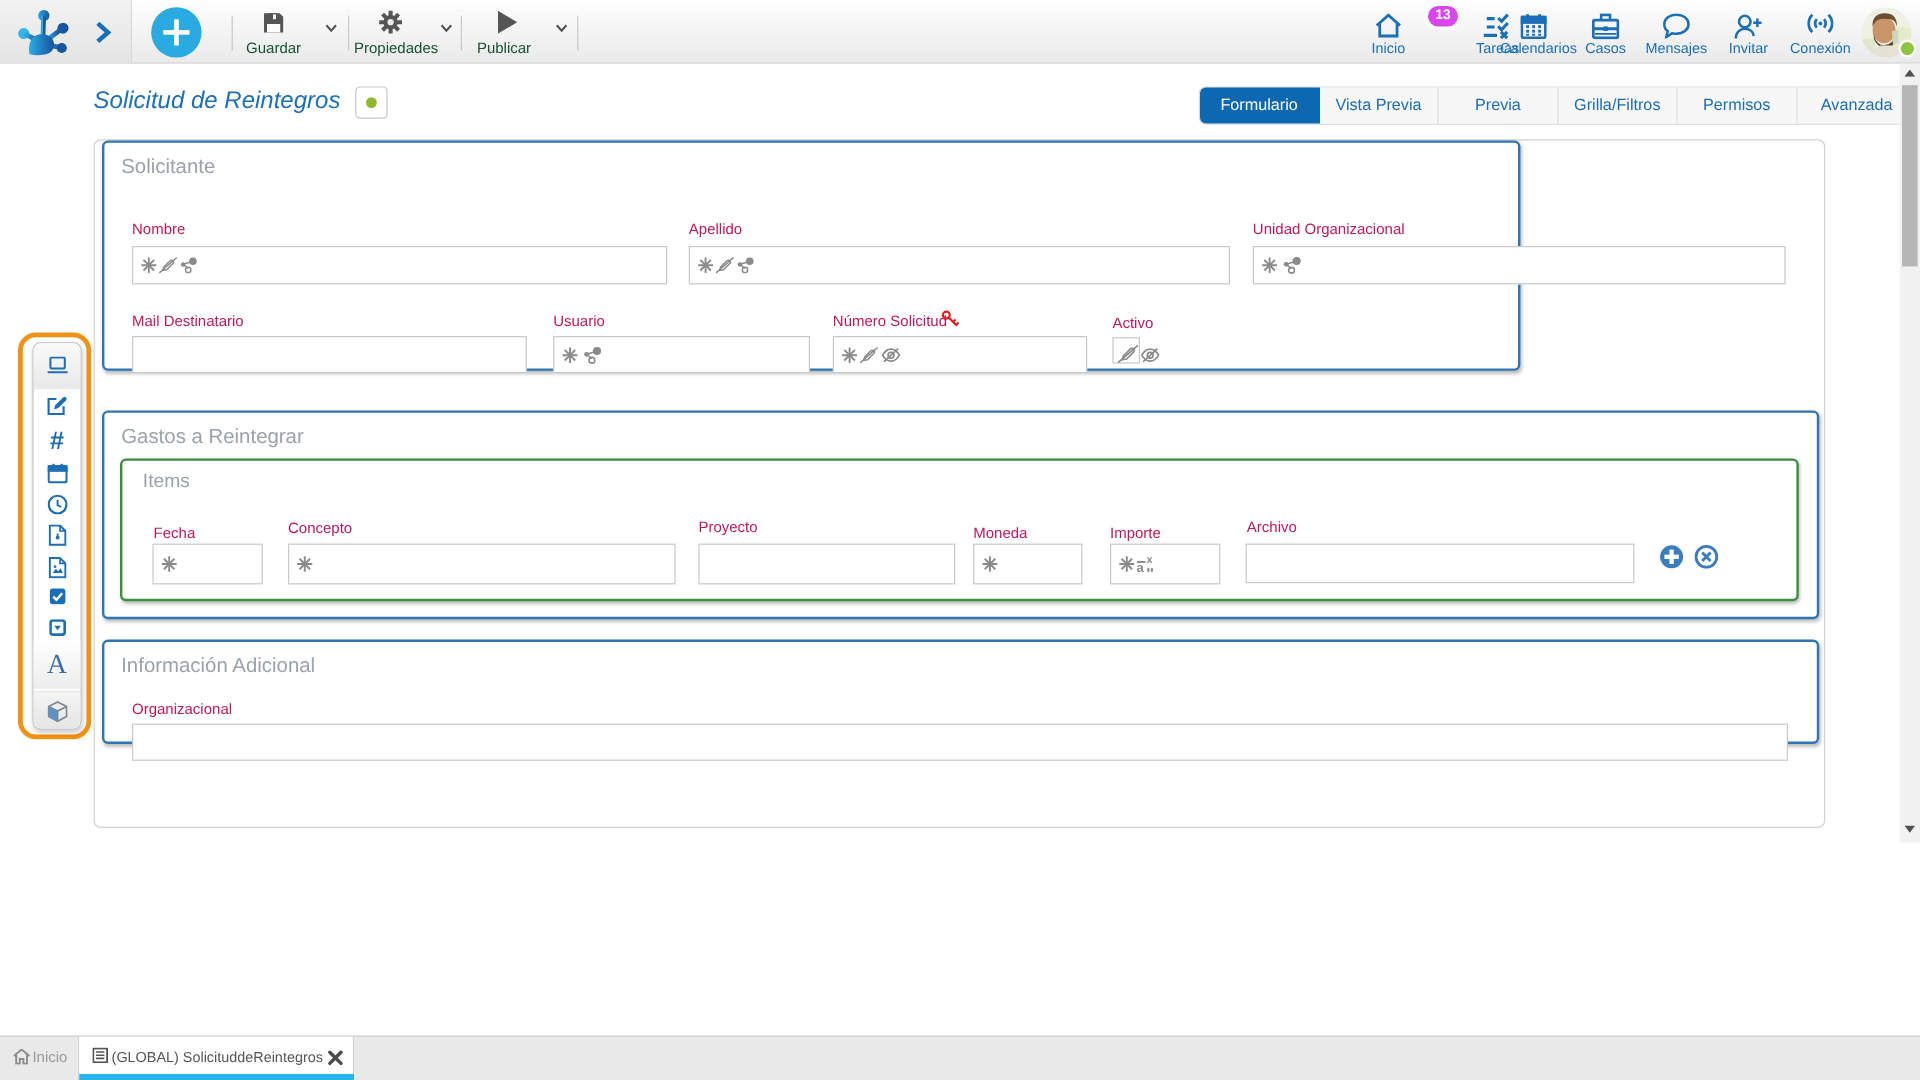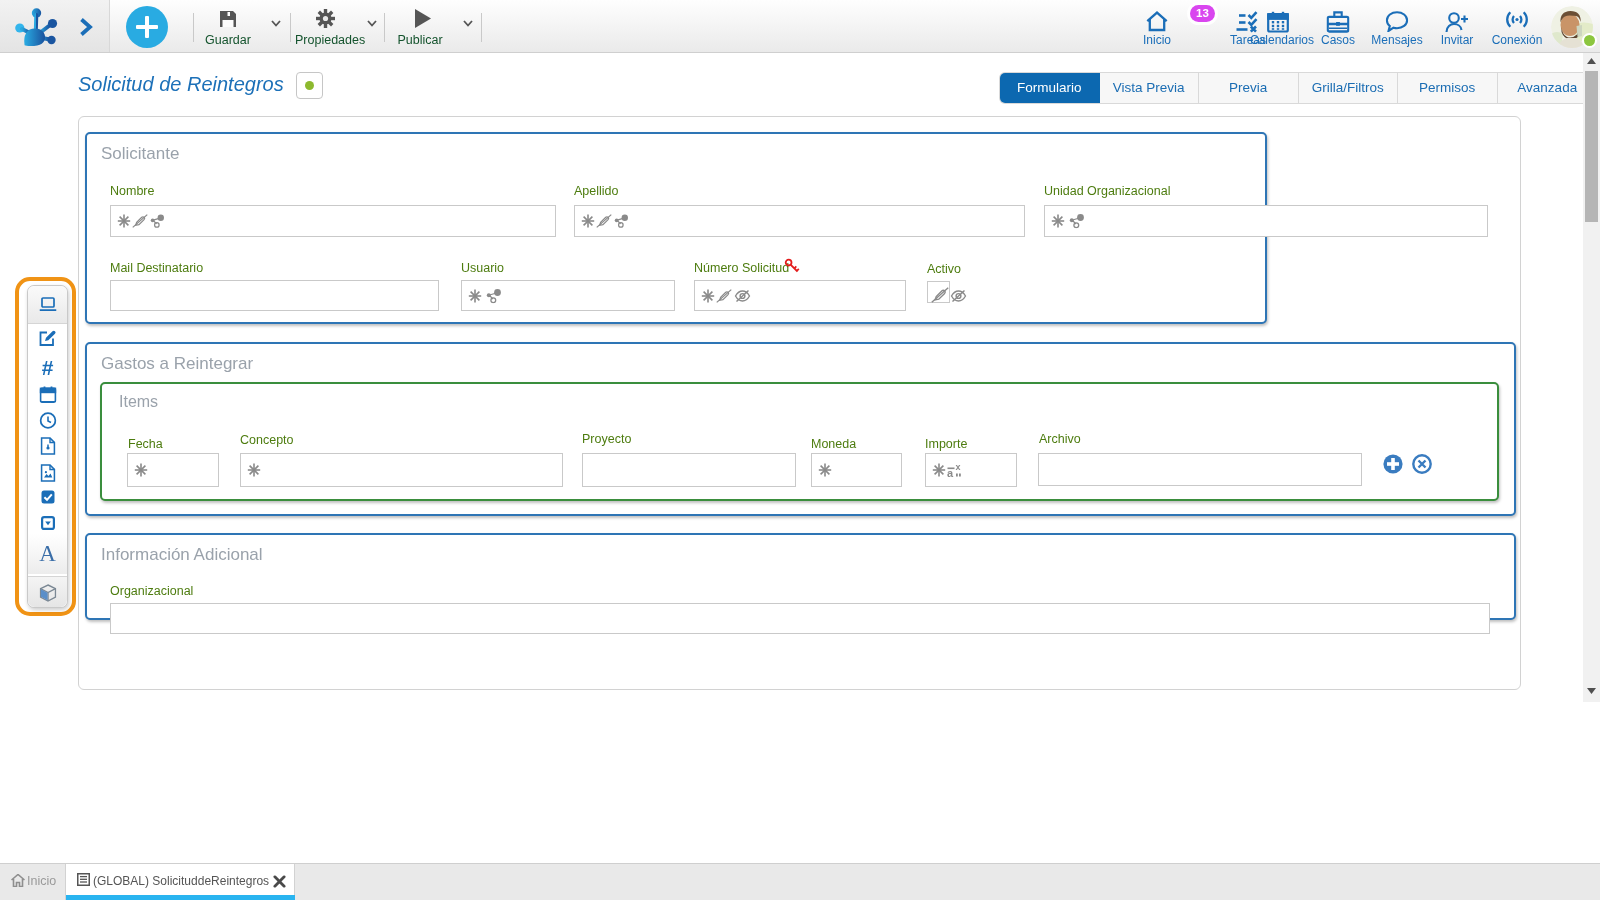--- a/index.html
+++ b/index.html
@@ -45,21 +45,21 @@
   color:#1b6db3; border-right:1px solid #d9d9d9; background:#f7f7f7; }
 .tab:last-child { border-right:none; border-radius:0 5px 5px 0; }
 .tab.active { background:#0c68b0; color:#fff; border-radius:5px 0 0 5px; border-right-color:#0c68b0; }
 
 
 #outer { position:absolute; left:78px; top:116px; width:1443px; height:574px;
   background:#fff; border:1px solid #d2d2d2; border-radius:6px; }
 .sect { position:absolute; background:#fff; border:2px solid #2e75b5; border-radius:5px;
   box-shadow:1px 2px 3px rgba(0,0,0,0.25); }
 .sect-title { position:absolute; left:14px; top:10px; font-size:17px; color:#9aa2ab; }
-.lbl { position:absolute; font-size:12.5px; color:#4d7c0f; white-space:nowrap; }
+.lbl { position:absolute; font-size:12.5px; color:#be185d; white-space:nowrap; }
 .inp { position:absolute; background:#fff; border:1px solid #c9c9c9; }
 .inp svg { position:absolute; top:50%; transform:translateY(-50%); }
 #items { position:absolute; border:2px solid #3a8e3d; border-radius:5px;
   box-shadow:1px 2px 3px rgba(0,0,0,0.25); background:#fff; }
 
 
 #ltb-ring { position:absolute; left:15px; top:277px; width:61px; height:339px;
   border:4px solid #f09315; border-radius:15px; }
 #ltb { position:absolute; left:27px; top:285px; width:41px; height:323px; background:#fff;
   border:1px solid #c9c9c9; border-radius:7px; box-shadow:1px 2px 4px rgba(0,0,0,0.2); }
@@ -265,21 +265,21 @@
   <div class="tab active">Formulario</div>
   <div class="tab">Vista Previa</div>
   <div class="tab">Previa</div>
   <div class="tab">Grilla/Filtros</div>
   <div class="tab">Permisos</div>
   <div class="tab">Avanzada</div>
 </div>
 
 <div id="outer"></div>
 
-<div class="sect" style="left:85px;top:132px;width:1182px;height:192px">
+<div class="sect" style="left:85px;top:117px;width:1182px;height:192px">
   <div class="sect-title">Solicitante</div>
 </div>
 <div class="lbl" style="left:110px;top:184px">Nombre</div>
 <div class="inp" style="left:110px;top:205px;width:446px;height:32px">
   <svg style="left:6px" width="14" height="14" viewBox="0 0 14 14">
       <g stroke="#8a8a8a" stroke-width="1.6">
         <line x1="7" y1="0.5" x2="7" y2="13.5"></line>
         <line x1="0.8" y1="7" x2="13.2" y2="7"></line>
         <line x1="2.6" y1="2.6" x2="11.4" y2="11.4"></line>
         <line x1="11.4" y1="2.6" x2="2.6" y2="11.4"></line>

